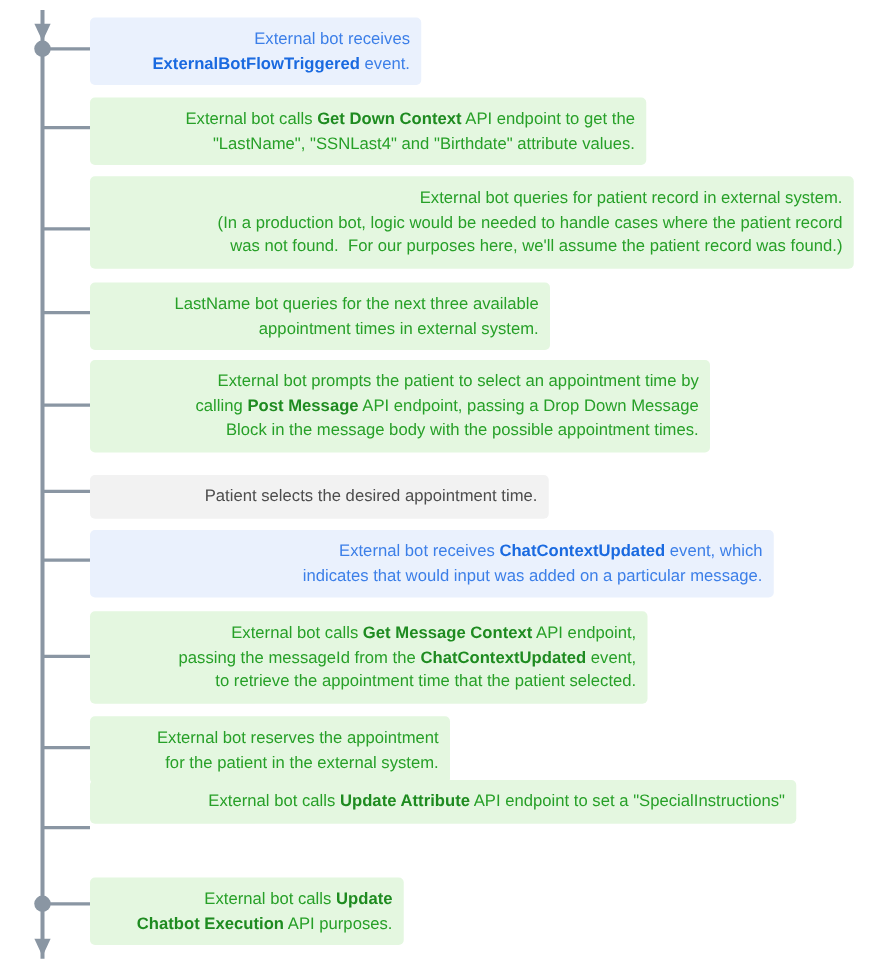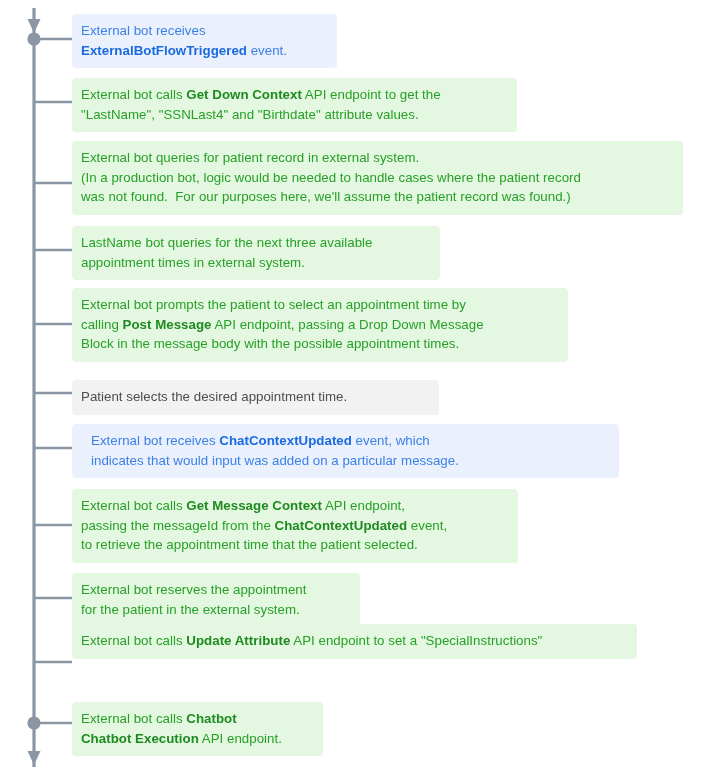--- a/index.html
+++ b/index.html
@@ -35,20 +35,21 @@
     border-radius: 4px;
     padding: 7px 9px 8px 9px;
     font-size: 13.3px;
     line-height: 19.5px;
     white-space: pre-line;
     letter-spacing: 0.02px;
   }
   .step-box .line {
     display: block;
     white-space: pre;
+    text-align: right;
   }
   .tone-blue {
     background: #eaf1fd;
     color: #3c7fe8;
   }
   .tone-green {
     background: #e4f7e0;
     color: #27a028;
   }
   .tone-gray {
@@ -87,15 +88,15 @@
       <div class="step-box tone-blue" style="left: 72px; top: 14px; width: 265px;"><span class="line"><span>External bot receives</span></span><span class="line"><b>ExternalBotFlowTriggered</b><span> event.</span></span></div>
       <div class="step-box tone-green" style="left: 72px; top: 78px; width: 445px;"><span class="line"><span>External bot calls </span><b>Get Down Context</b><span> API endpoint to get the</span></span><span class="line"><span>"LastName", "SSNLast4" and "Birthdate" attribute values.</span></span></div>
       <div class="step-box tone-green" style="left: 72px; top: 141px; width: 611px;"><span class="line"><span>External bot queries for patient record in external system.</span></span><span class="line"><span>(In a production bot, logic would be needed to handle cases where the patient record</span></span><span class="line"><span>was not found.  For our purposes here, we'll assume the patient record was found.)</span></span></div>
       <div class="step-box tone-green" style="left: 72px; top: 226px; width: 368px;"><span class="line"><span>LastName bot queries for the next three available</span></span><span class="line"><span>appointment times in external system.</span></span></div>
       <div class="step-box tone-green" style="left: 72px; top: 288px; width: 496px;"><span class="line"><span>External bot prompts the patient to select an appointment time by</span></span><span class="line"><span>calling </span><b>Post Message</b><span> API endpoint, passing a Drop Down Message</span></span><span class="line"><span>Block in the message body with the possible appointment times.</span></span></div>
       <div class="step-box tone-gray" style="left: 72px; top: 380px; width: 367px;"><span class="line"><span>Patient selects the desired appointment time.</span></span></div>
       <div class="step-box tone-blue" style="left: 72px; top: 424px; width: 547px; padding-left: 19px;"><span class="line"><span>External bot receives </span><b>ChatContextUpdated</b><span> event, which</span></span><span class="line"><span>indicates that would input was added on a particular message.</span></span></div>
       <div class="step-box tone-green" style="left: 72px; top: 489px; width: 446px;"><span class="line"><span>External bot calls </span><b>Get Message Context</b><span> API endpoint,</span></span><span class="line"><span>passing the messageId from the </span><b>ChatContextUpdated</b><span> event,</span></span><span class="line"><span>to retrieve the appointment time that the patient selected.</span></span></div>
       <div class="step-box tone-green" style="left: 72px; top: 573px; width: 288px;"><span class="line"><span>External bot reserves the appointment</span></span><span class="line"><span>for the patient in the external system.</span></span></div>
       <div class="step-box tone-green" style="left: 72px; top: 624px; width: 565px;"><span class="line"><span>External bot calls </span><b>Update Attribute</b><span> API endpoint to set a "SpecialInstructions"</span></span></div>
-      <div class="step-box tone-green" style="left: 72px; top: 702px; width: 251px;"><span class="line"><span>External bot calls </span><b>Chatbot</b></span><span class="line"><b>Chatbot Execution</b><span> API endpoint.</span></span></div>
+      <div class="step-box tone-green" style="left: 72px; top: 702px; width: 251px;"><span class="line"><span>External bot calls </span><b>Update</b></span><span class="line"><b>Chatbot Execution</b><span> API purposes.</span></span></div>
     </div>
 </div>
 
 </body></html>

